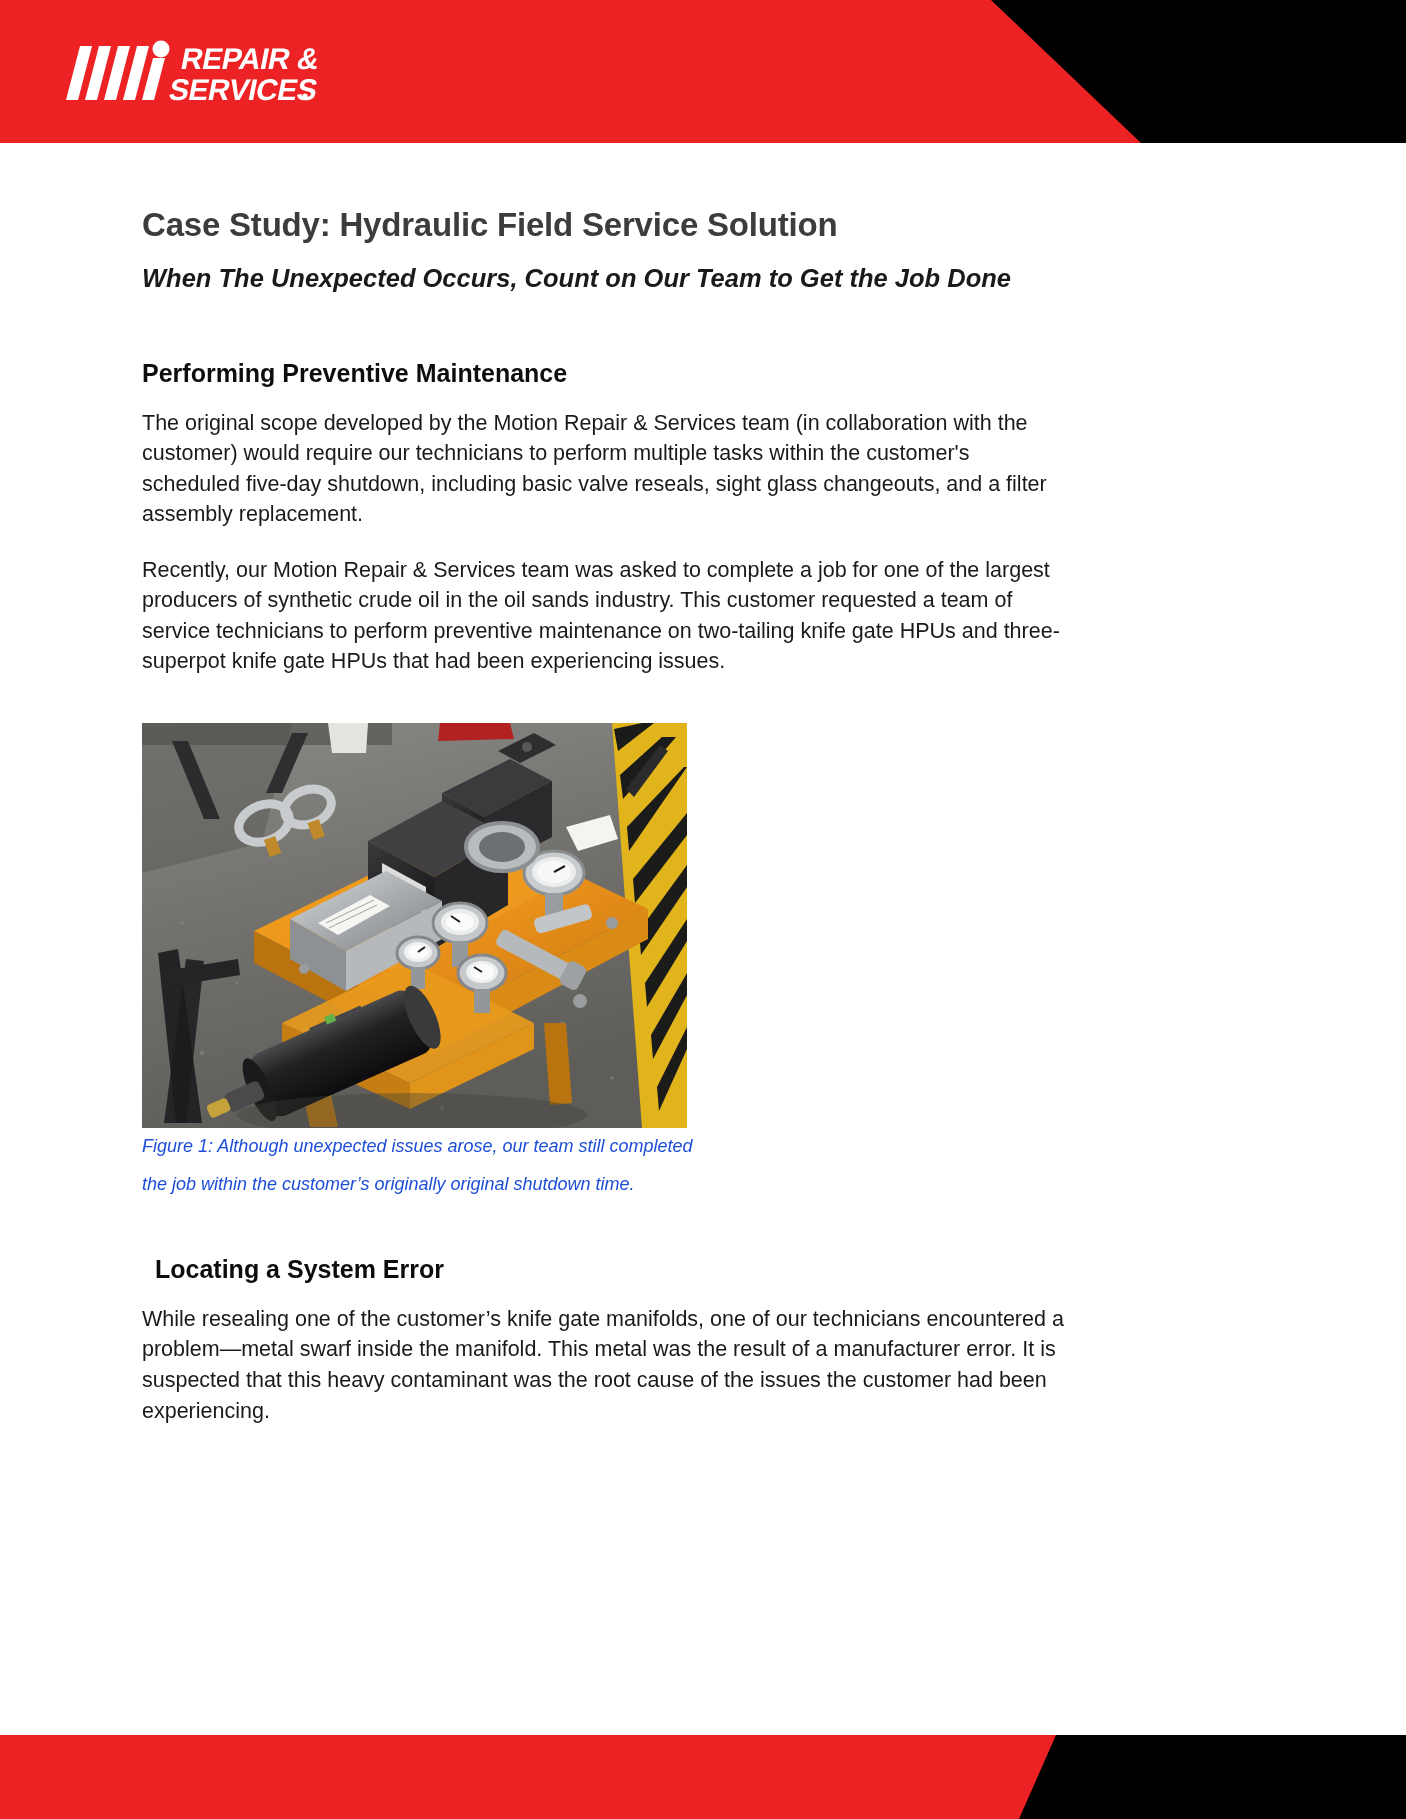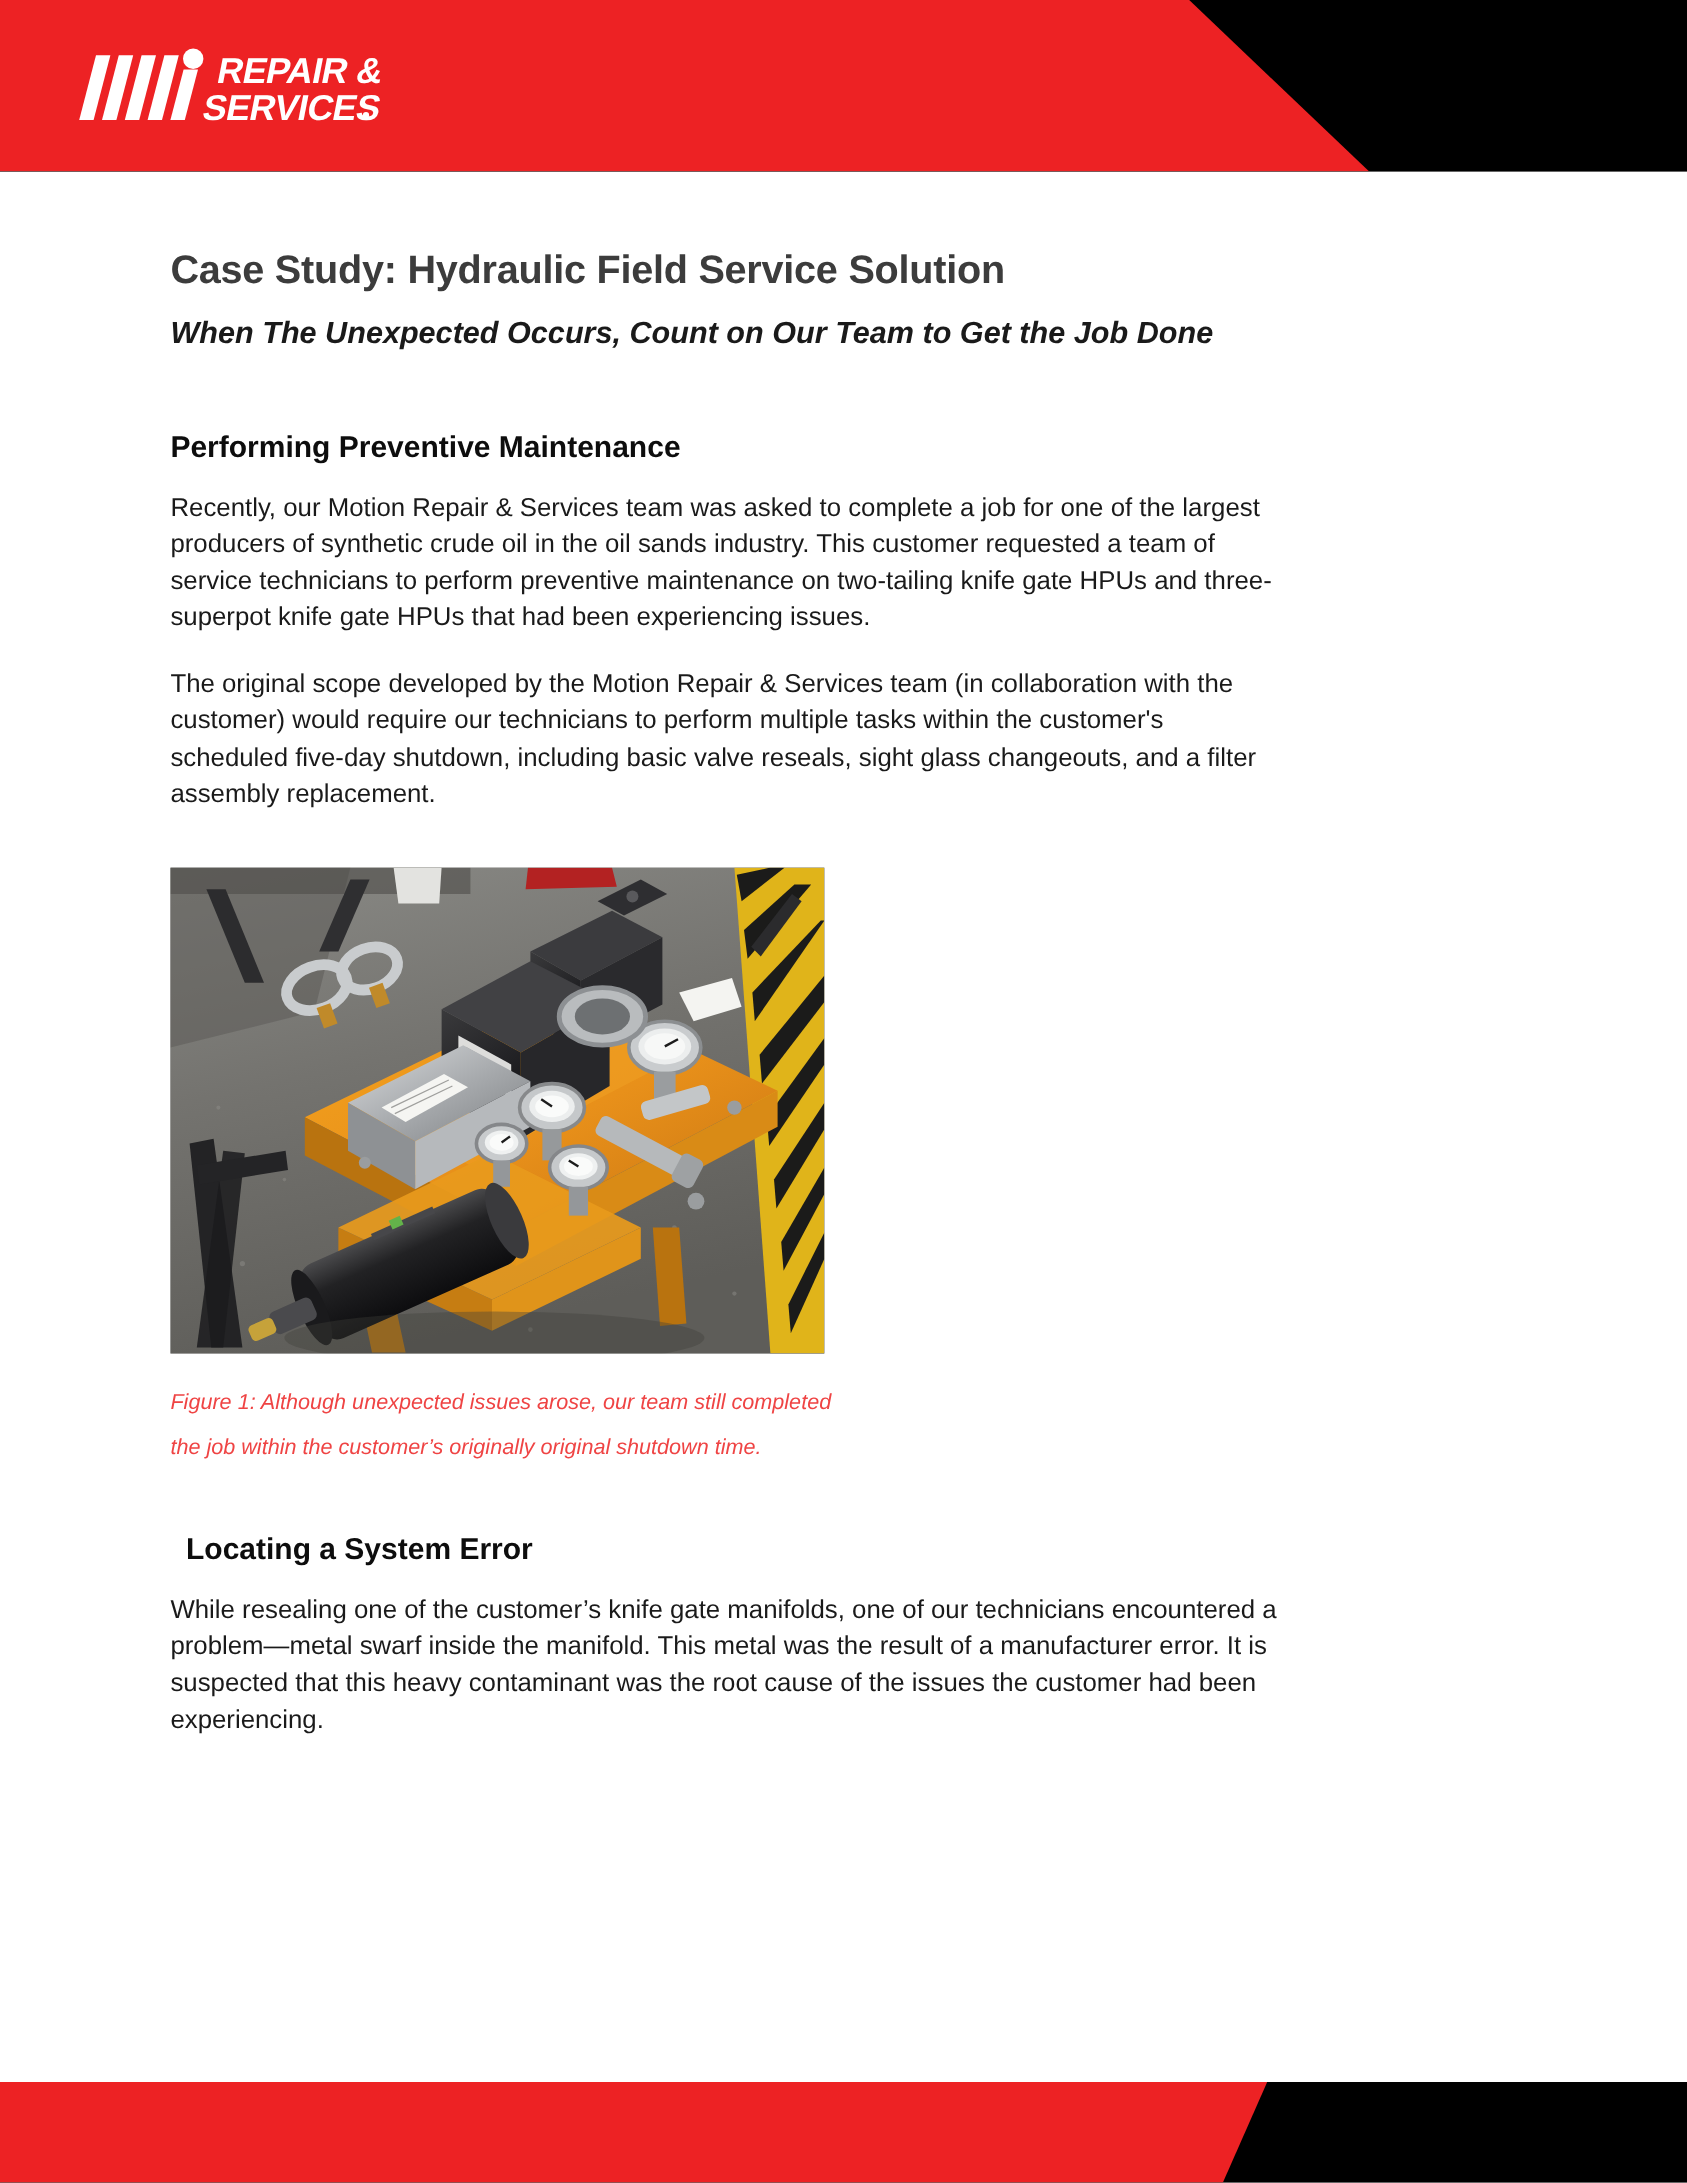--- a/index.html
+++ b/index.html
@@ -130,24 +130,23 @@
     position: relative;
     width: 545px;
     height: 405px;
     overflow: hidden;
     background: #6b6b67;
   }
   .figure-photo svg { display: block; }
 
   .figure-caption {
     margin: 0;
-    padding-top: 22px;
     font-size: 18px;
     font-style: italic;
-    color: #ef4444;
+    color: #1d4ed8;
     line-height: 2.1;
     max-width: 560px;
   }
   .cap-line { display: block; }
 </style>
 </head>
 <body>
 
 <div class="page">
 
@@ -178,23 +177,23 @@
   </div>
 
   <div class="content">
 
     <h1 class="doc-title">Case Study: Hydraulic Field Service Solution</h1>
 
     <h2 class="doc-subtitle">When The Unexpected Occurs, Count on Our Team to Get the Job Done</h2>
 
     <h3 class="section-heading sec-1">Performing Preventive Maintenance</h3>
 
+    <p class="body-par">The original scope developed by the Motion Repair &amp; Services team (in collaboration with the customer) would require our technicians to perform multiple tasks within the customer's scheduled five-day shutdown, including basic valve reseals, sight glass changeouts, and a filter assembly replacement.</p>
+
     <p class="body-par">Recently, our Motion Repair &amp; Services team was asked to complete a job for one of the largest producers of synthetic crude oil in the oil sands industry. This customer requested a team of service technicians to perform preventive maintenance on two-tailing knife gate HPUs and three-superpot knife gate HPUs that had been experiencing issues.</p>
-
-    <p class="body-par">The original scope developed by the Motion Repair &amp; Services team (in collaboration with the customer) would require our technicians to perform multiple tasks within the customer's scheduled five-day shutdown, including basic valve reseals, sight glass changeouts, and a filter assembly replacement.</p>
 
     <div class="figure-wrap">
 
       <div class="figure-photo">
         <svg width="545" height="405" viewBox="0 0 545 405" xmlns="http://www.w3.org/2000/svg" aria-hidden="true">
           <defs>
             <linearGradient id="floorG" x1="0" y1="0" x2="0.3" y2="1">
               <stop offset="0%" stop-color="#8a8a86"></stop>
               <stop offset="45%" stop-color="#74736f"></stop>
               <stop offset="100%" stop-color="#5e5d59"></stop>

